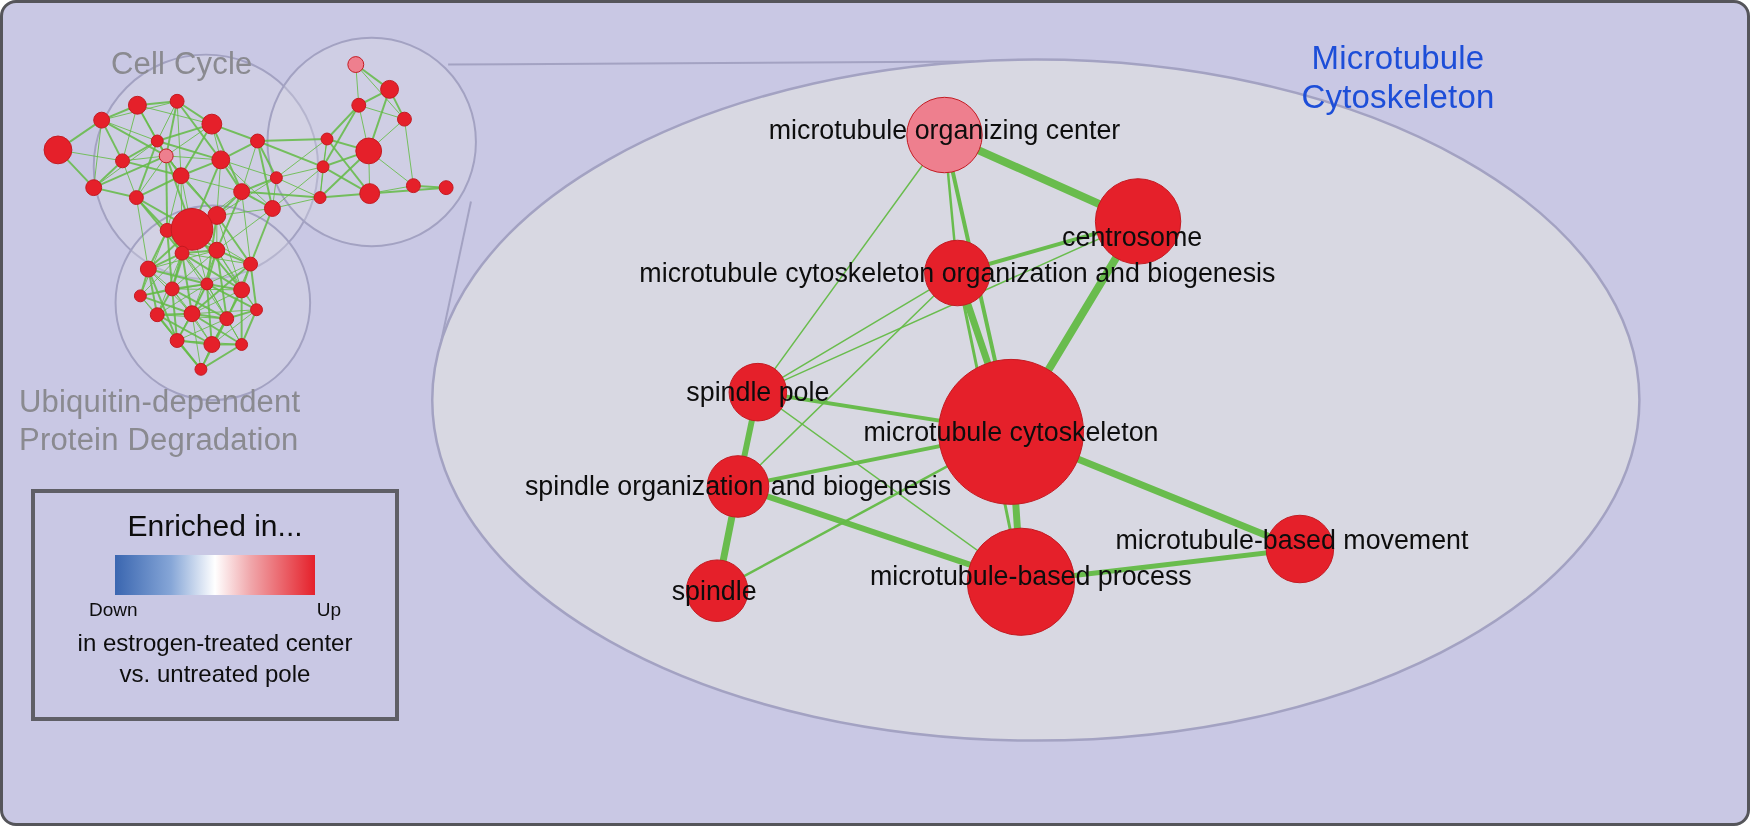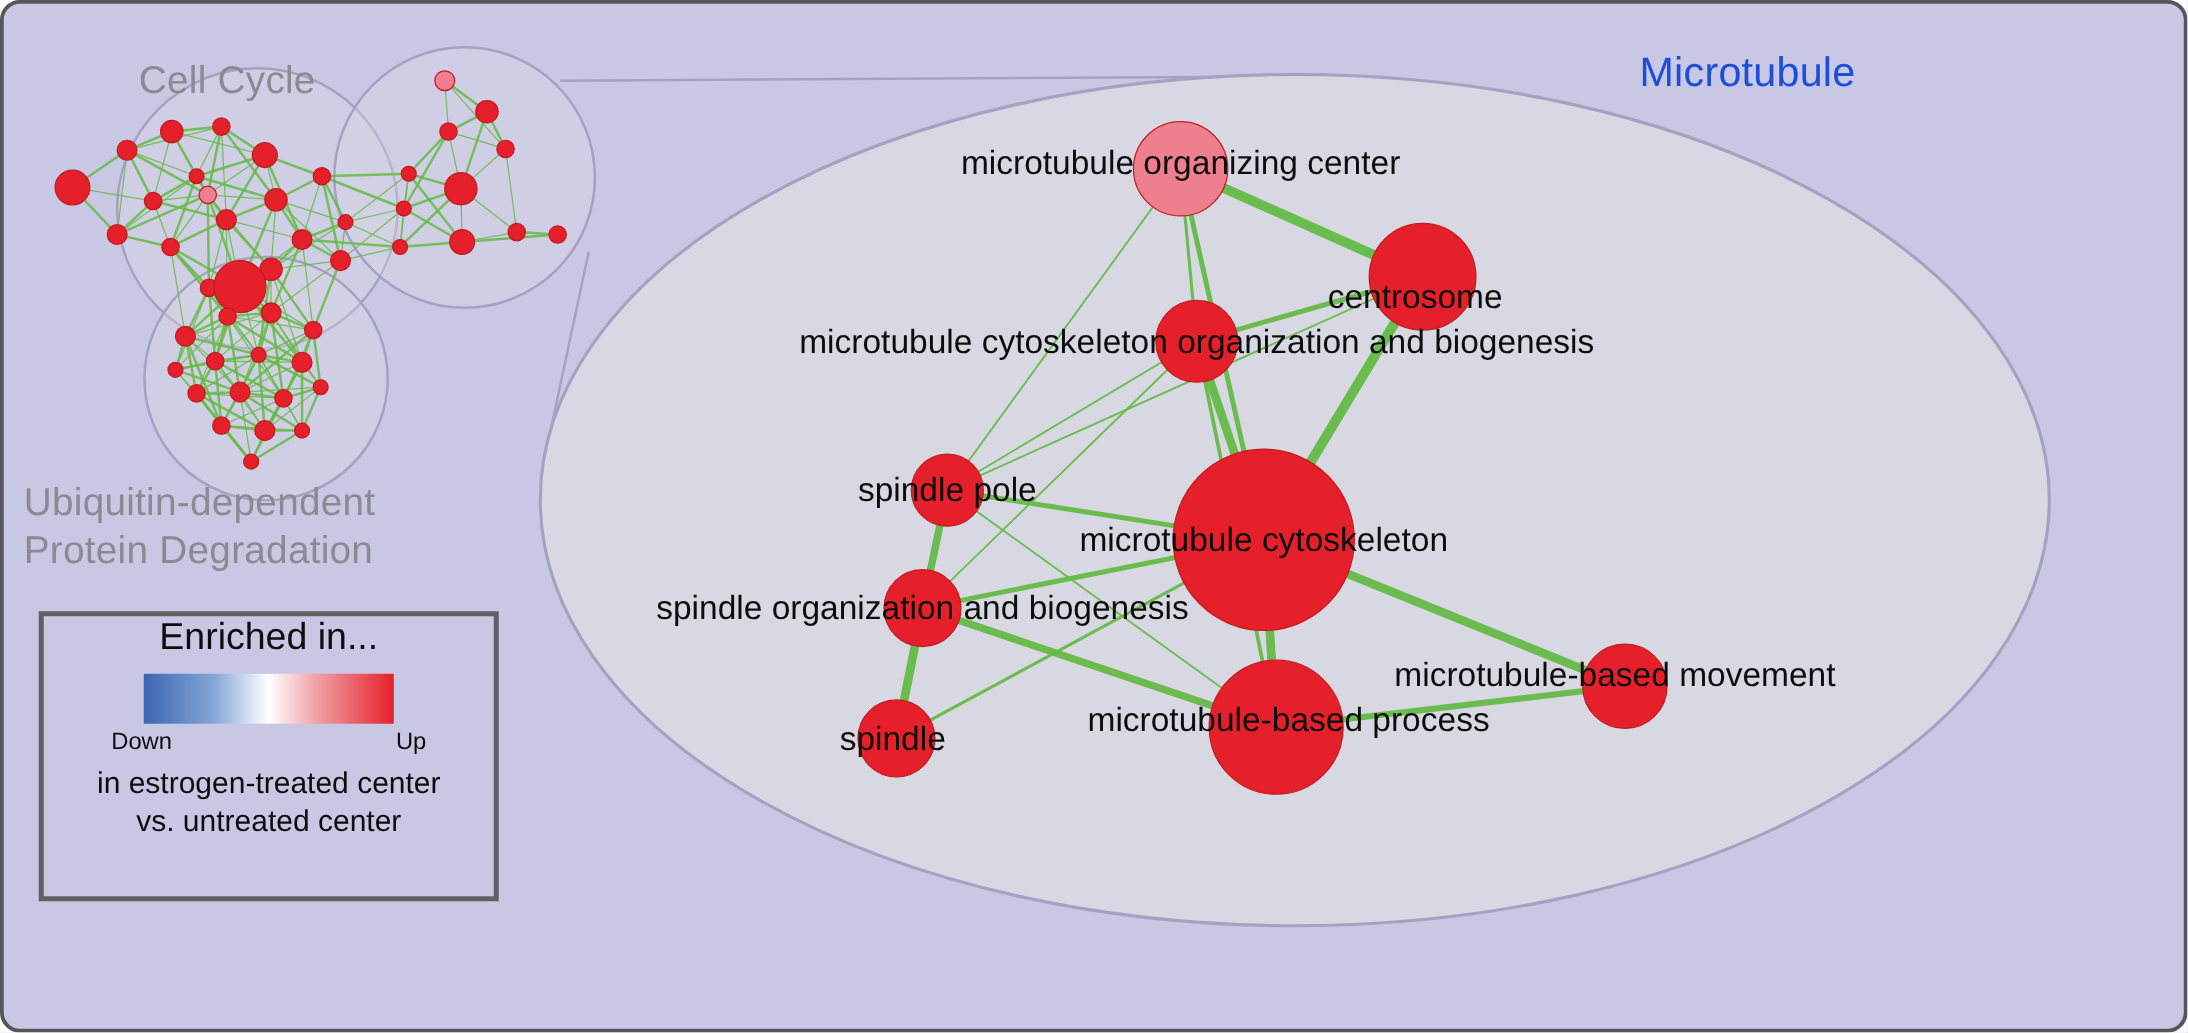--- a/index.html
+++ b/index.html
@@ -15,21 +15,21 @@
   .float-label { position:absolute; color:#8a8a90; font-size:31px; line-height:1.24; letter-spacing:0.2px; }
   #cell-cycle-label    { left:108px; top:42px; }
   #ubiquitin-label     { left:16px;  top:380px; }
   #microtubule-label   { left:1250px; top:36px; width:290px; color:#1d4ed8; font-size:33px; text-align:center; line-height:1.18; }
 
   #legend {
     position:absolute; left:28px; top:486px; width:368px; height:232px;
     border:4px solid #5f5f66; box-sizing:border-box;
     text-align:center; color:#0d0d0d;
   }
-  .legend-title { font-size:30px; }
+  .legend-title { font-size:30px; margin-top:16px; }
   .legend-bar   { width:200px; height:40px; margin:12px auto 4px auto; }
   .legend-updown {
     width:252px; margin:2px auto 6px auto;
     display:flex; justify-content:space-between;
     font-size:19px;
     align-items:center;
   }
   .legend-sub { font-size:24px; line-height:1.3; }
 </style>
 </head>
@@ -340,26 +340,27 @@
 
   <div class="float-label" id="cell-cycle-label">Cell Cycle</div>
 
   <div class="float-label" id="ubiquitin-label">
     <div>Ubiquitin-dependent</div>
     <div>Protein Degradation</div>
   </div>
 
   <div class="float-label" id="microtubule-label">
     <div>Microtubule</div>
+    <div>Cytoskeleton</div>
   </div>
 
   <div id="legend">
     <div class="legend-title">Enriched in...</div>
     <div class="legend-bar" style="background: linear-gradient(90deg, rgb(58, 102, 176) 0%, rgb(134, 166, 215) 28%, rgb(255, 255, 255) 50%, rgb(240, 166, 170) 68%, rgb(229, 32, 42) 100%);"></div>
     <div class="legend-updown">
       <span>Down</span>
       <span>Up</span>
     </div>
     <div class="legend-sub">in estrogen-treated center</div>
-    <div class="legend-sub">vs. untreated center</div>
+    <div class="legend-sub">vs. untreated pole</div>
   </div>
 
 </div>
 
 </body></html>

